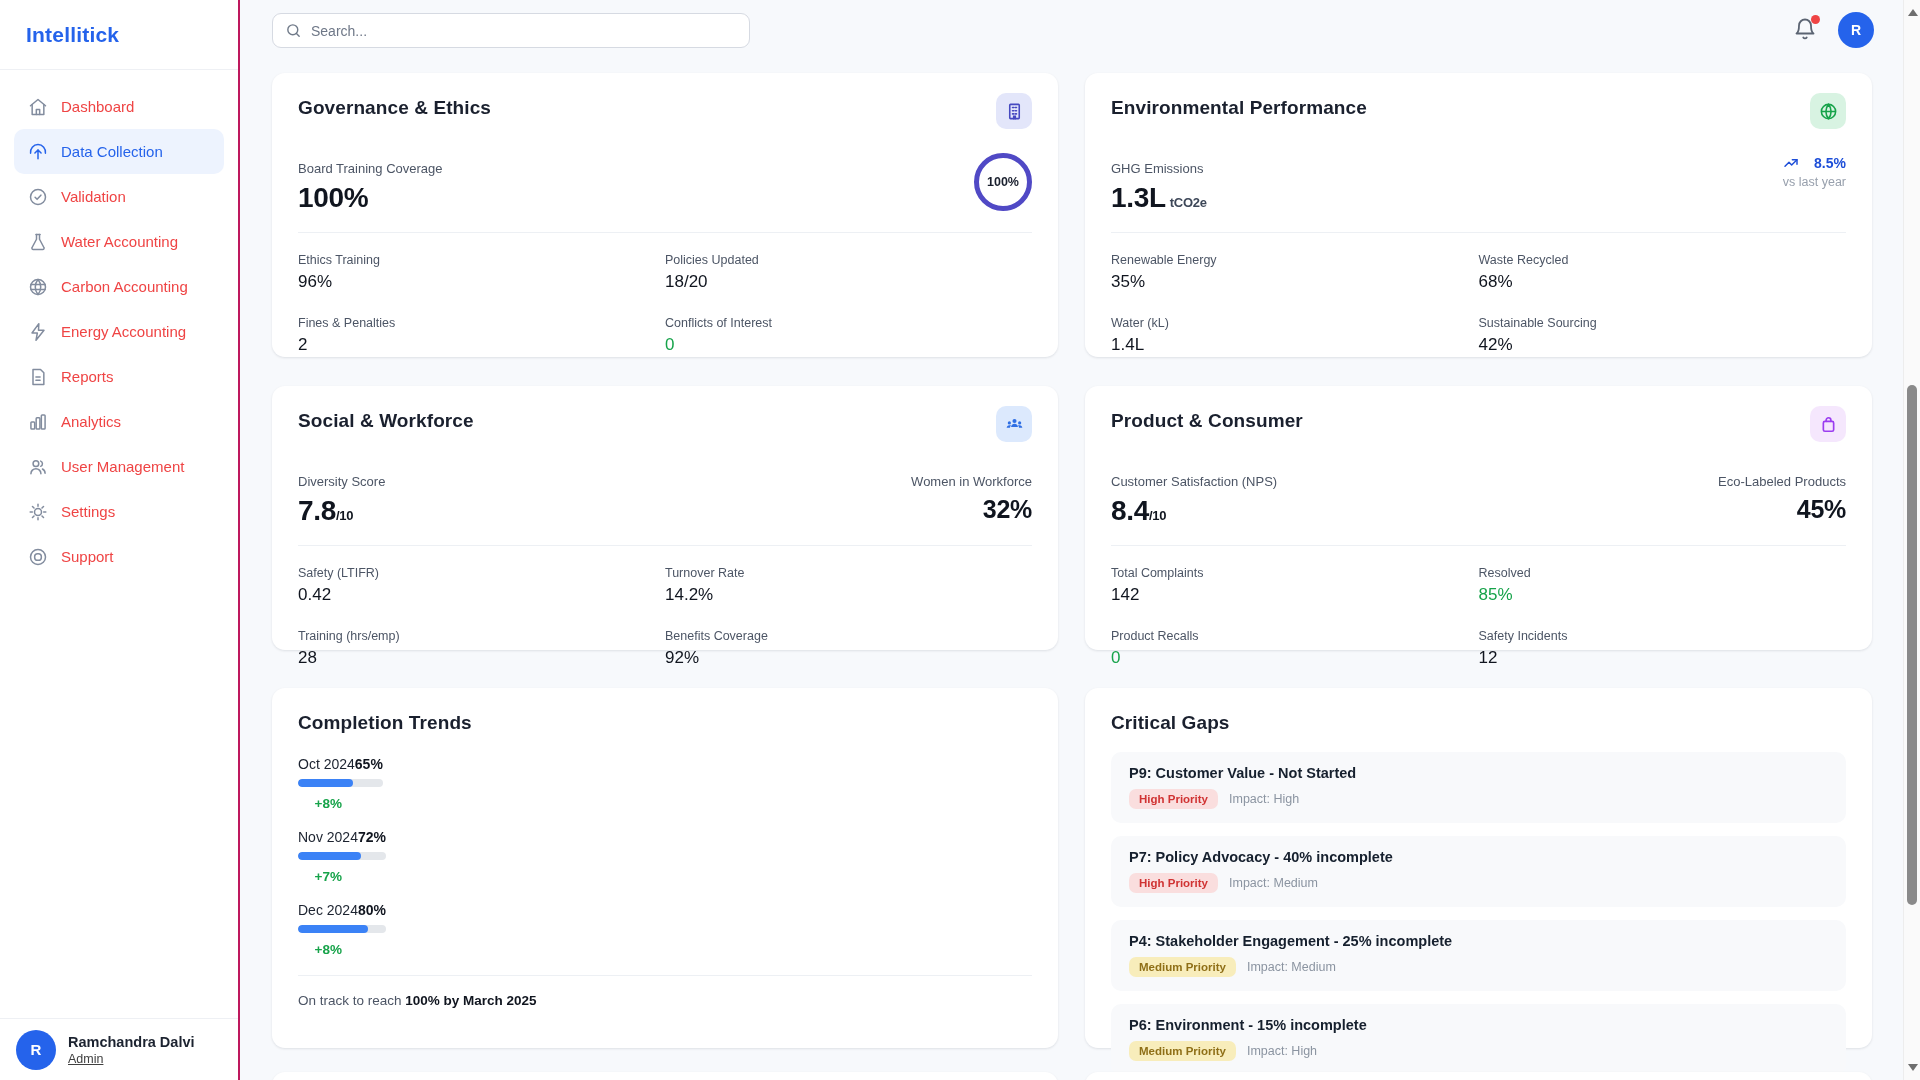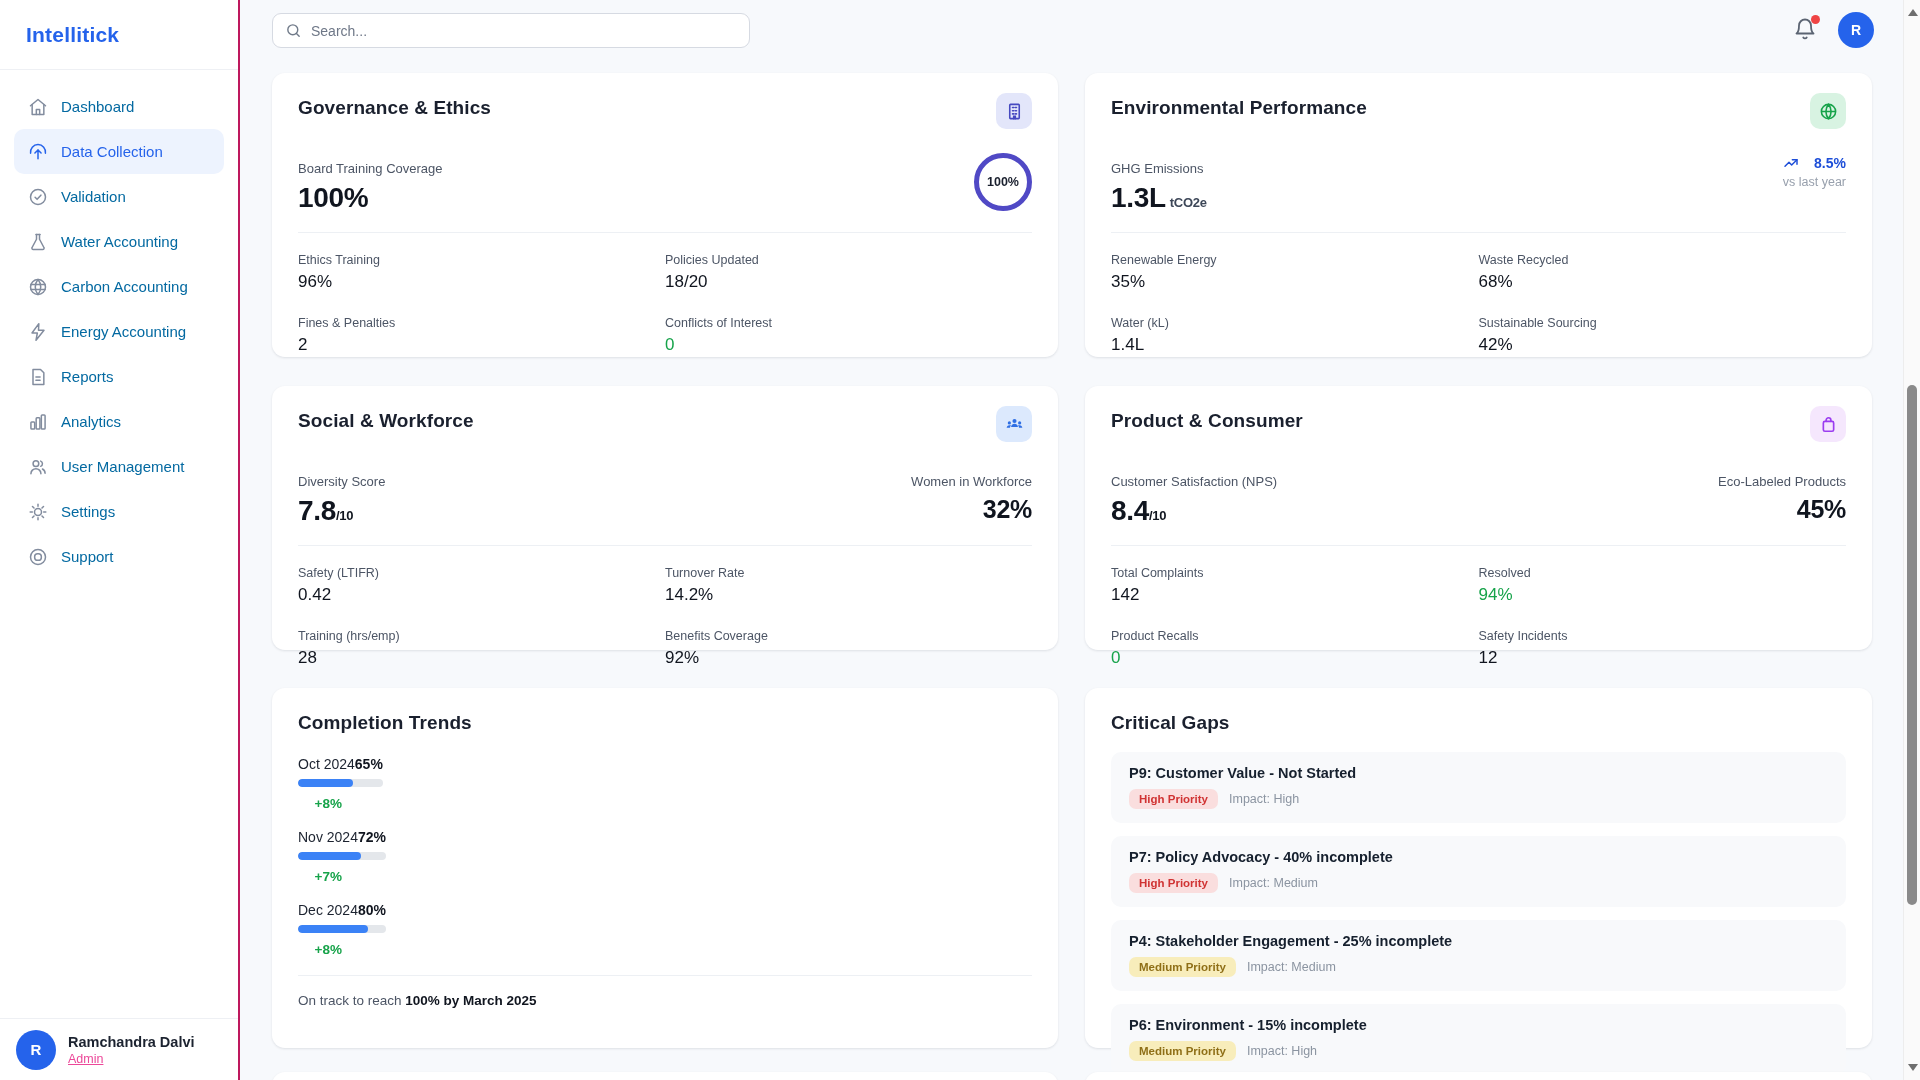--- a/index.html
+++ b/index.html
@@ -18,36 +18,36 @@
   }
   .brand {
     height:70px; display:flex; align-items:center; padding:0 26px;
     border-bottom:1px solid #eef0f4;
   }
   .brand-name { font-size:21px; font-weight:bold; color:#2563eb; letter-spacing:0.2px; }
   .nav { padding:14px 14px 0; }
   .nav-item {
     height:45px; display:flex; align-items:center; gap:13px;
     padding:0 14px; border-radius:10px; cursor:pointer;
-    color:#0369a1; font-size:15px; font-weight:500;
+    color:#ef4444; font-size:15px; font-weight:500;
   }
   .nav-item .nav-icon { width:20px; height:20px; color:#828c9e; display:flex; align-items:center; }
   .nav-item.active { background:#edf3fe; color:#2563eb; }
   .nav-item.active .nav-icon { color:#2563eb; }
   .nav-icon svg { width:20px; height:20px; }
   .user-box {
     position:absolute; left:0; right:0; bottom:0; height:62px;
     border-top:1px solid #eef0f4; display:flex; align-items:center; gap:12px; padding:0 16px;
   }
   .avatar {
     width:40px; height:40px; border-radius:50%; background:#2563eb; color:#fff;
     display:flex; align-items:center; justify-content:center; font-size:15px; font-weight:bold; flex:none;
   }
   .user-name { font-size:14.5px; font-weight:bold; color:#1c2330; }
-  .user-role { font-size:12.5px; color:#ec4899; margin-top:2px;text-decoration:underline; }
+  .user-role { font-size:12.5px; color:#404040; margin-top:2px;text-decoration:underline; }
 
   
   .search-wrap {
     position:absolute; left:272px; top:13px; width:478px; height:35px;
     background:#fff; border:1px solid #d6dae2; border-radius:9px;
     display:flex; align-items:center; padding:0 12px; gap:9px;
   }
   .search-wrap svg { width:17px; height:17px; color:#707a89; flex:none; }
   .search-wrap input {
     border:none; outline:none; flex:1; font-size:14px; color:#1c2330; background:transparent;
@@ -446,21 +446,21 @@
     </div>
   </div>
   <hr class="divider">
   <div class="metrics-grid">
     <div class="metric">
       <div class="m-label">Total Complaints</div>
       <div class="m-value dark">142</div>
     </div>
     <div class="metric">
       <div class="m-label">Resolved</div>
-      <div class="m-value green">94%</div>
+      <div class="m-value green">85%</div>
     </div>
     <div class="metric">
       <div class="m-label">Product Recalls</div>
       <div class="m-value green">0</div>
     </div>
     <div class="metric">
       <div class="m-label">Safety Incidents</div>
       <div class="m-value dark">12</div>
     </div>
   </div>

